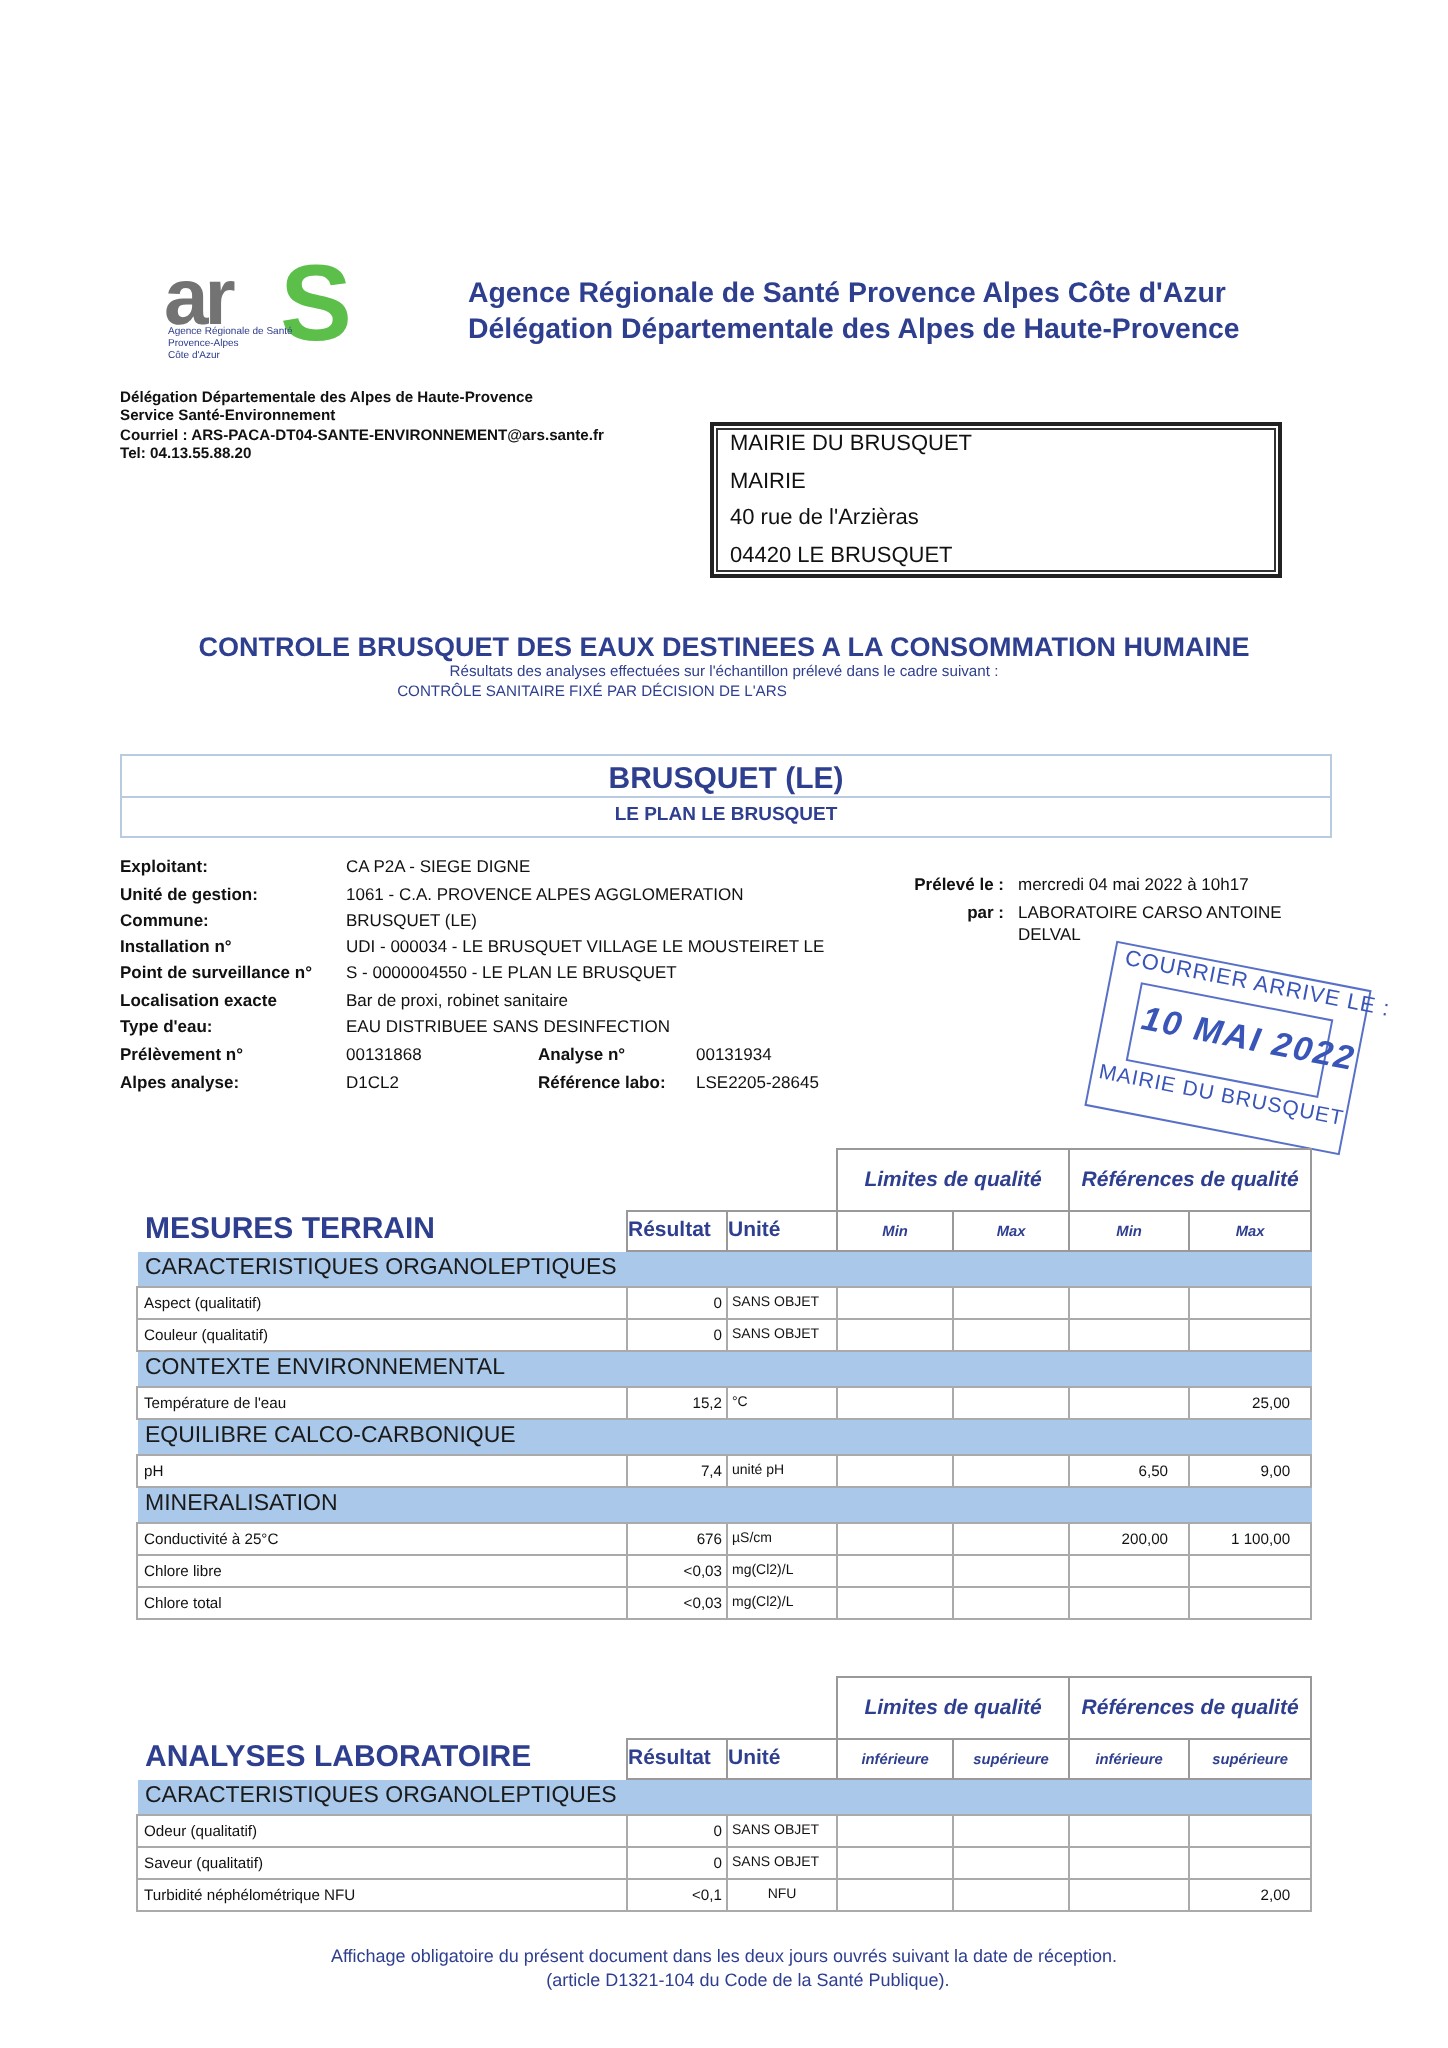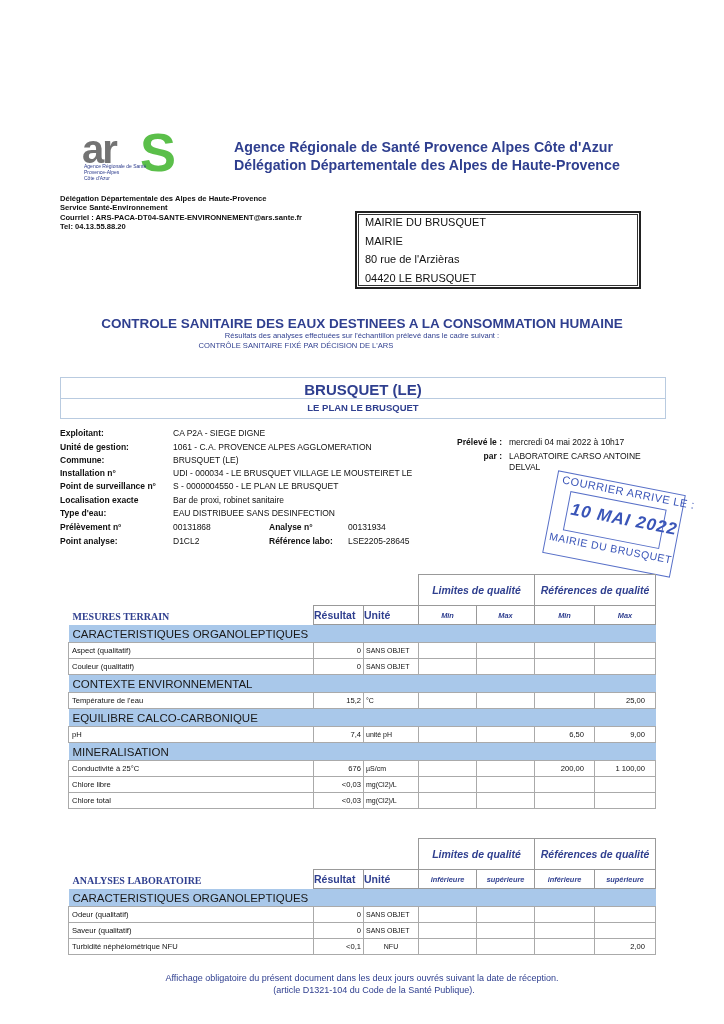--- a/index.html
+++ b/index.html
@@ -36,21 +36,21 @@
   #stamp .outer { position:absolute; left:0; top:0; width:128px; height:82px; border:1.5px solid #5870c8; }
   #stamp .top { position:absolute; left:6px; top:2px; font-size:11px; letter-spacing:0.5px; white-space:nowrap; }
   #stamp .inner { position:absolute; left:16px; top:18px; width:96px; height:38px; border:1.5px solid #5870c8; }
   #stamp .date { position:absolute; left:20px; top:26px; font-size:17px; font-weight:bold; letter-spacing:1px; white-space:nowrap; font-style:italic; }
   #stamp .bottom { position:absolute; left:4px; top:60px; font-size:10.5px; letter-spacing:0.5px; white-space:nowrap; }
   
   table.res { position:absolute; border-collapse:collapse; font-family:"Liberation Sans", sans-serif; table-layout:fixed; }
   table.res td, table.res th { padding:0; }
   .hdr-group { color:#2f3f8f; font-weight:bold; font-style:italic; font-size:10.5px; text-align:center; border:1px solid #999; border-bottom:none; height:30px; vertical-align:middle; }
   .hdr-empty { border:none; }
-  .hdr-section { color:#2f3f8f; font-weight:bold; font-size:10px; text-align:left; vertical-align:bottom; padding-left:4px !important; padding-bottom:2px !important; border:none;font-family:Liberation Serif, serif; }
+  .hdr-section { color:#2f3f8f; font-weight:bold; font-size:15px; text-align:left; vertical-align:bottom; padding-left:4px !important; padding-bottom:2px !important; border:none; }
   .hdr-col { color:#2f3f8f; font-weight:bold; font-size:10.5px; text-align:left; border:1px solid #999; height:18px; }
   .hdr-sub { color:#2f3f8f; font-weight:bold; font-style:italic; font-size:7.4px; text-align:center; border:1px solid #999; height:18px; }
   .cat td { background:#a9c8ea; color:#1a1a1a; font-size:11.5px; height:17px; padding-left:4px !important; border-top:1px solid #fff; }
   .row td { border:1px solid #aaa; font-size:7.6px; height:15px; }
   .row .lbl { padding-left:3px !important; }
   .row .num { text-align:right; padding-right:2px !important; }
   .row .unit { padding-left:2px !important; font-size:7px; }
   .row .unitc { text-align:center; font-size:7px; }
   .row .ref { text-align:right; padding-right:10px !important; }
   #footer1 { left:0; width:724px; top:973px; text-align:center; color:#2f3f8f; font-size:9px; }
@@ -75,25 +75,25 @@
 <div id="sender" class="abs">
   <div>Délégation Départementale des Alpes de Haute-Provence</div>
   <div>Service Santé-Environnement</div>
   <div>Courriel :  ARS-PACA-DT04-SANTE-ENVIRONNEMENT@ars.sante.fr</div>
   <div>Tel: 04.13.55.88.20</div>
 </div>
 
 <div id="address-box" class="abs">
   <div>MAIRIE DU BRUSQUET</div>
   <div>MAIRIE</div>
-  <div>80 rue de l'Arzièras</div>
+  <div>40 rue de l'Arzièras</div>
   <div>04420 LE BRUSQUET</div>
 </div>
 
-<div id="main-title" class="abs">CONTROLE SANITAIRE DES EAUX DESTINEES A LA CONSOMMATION HUMAINE</div>
+<div id="main-title" class="abs">CONTROLE BRUSQUET DES EAUX DESTINEES A LA CONSOMMATION HUMAINE</div>
 <div id="subtitle1" class="abs">Résultats des analyses effectuées sur l'échantillon  prélevé dans le cadre suivant :</div>
 <div id="subtitle2" class="abs">CONTRÔLE SANITAIRE FIXÉ PAR DÉCISION DE L'ARS</div>
 
 <div id="commune-box" class="abs">
   <div id="commune-name" class="abs">BRUSQUET (LE)</div>
   <div id="commune-sep" class="abs"></div>
   <div id="commune-sub" class="abs">LE PLAN LE BRUSQUET</div>
 </div>
 
 <div>
@@ -108,21 +108,21 @@
   <span class="info-label" style="top:481px">Point de surveillance n°</span>
   <span class="info-value" style="top:481px">S - 0000004550 - LE PLAN LE BRUSQUET</span>
   <span class="info-label" style="top:495px">Localisation exacte</span>
   <span class="info-value" style="top:495px">Bar de proxi, robinet sanitaire</span>
   <span class="info-label" style="top:508px">Type d'eau:</span>
   <span class="info-value" style="top:508px">EAU DISTRIBUEE SANS DESINFECTION</span>
   <span class="info-label" style="top:522px">Prélèvement n°</span>
   <span class="info-value" style="top:522px">00131868</span>
   <span class="info-label2" style="top:522px">Analyse n°</span>
   <span class="info-value2" style="top:522px">00131934</span>
-  <span class="info-label" style="top:536px">Point analyse:</span>
+  <span class="info-label" style="top:536px">Alpes analyse:</span>
   <span class="info-value" style="top:536px">D1CL2</span>
   <span class="info-label2" style="top:536px">Référence labo:</span>
   <span class="info-value2" style="top:536px">LSE2205-28645</span>
 
   <span id="preleve-label" class="abs">Prélevé le :</span>
   <span id="preleve-value" class="abs">mercredi 04 mai 2022 à 10h17</span>
   <span id="par-label" class="abs">par :</span>
   <span id="par-value" class="abs">LABORATOIRE CARSO ANTOINE DELVAL</span>
 </div>
 

